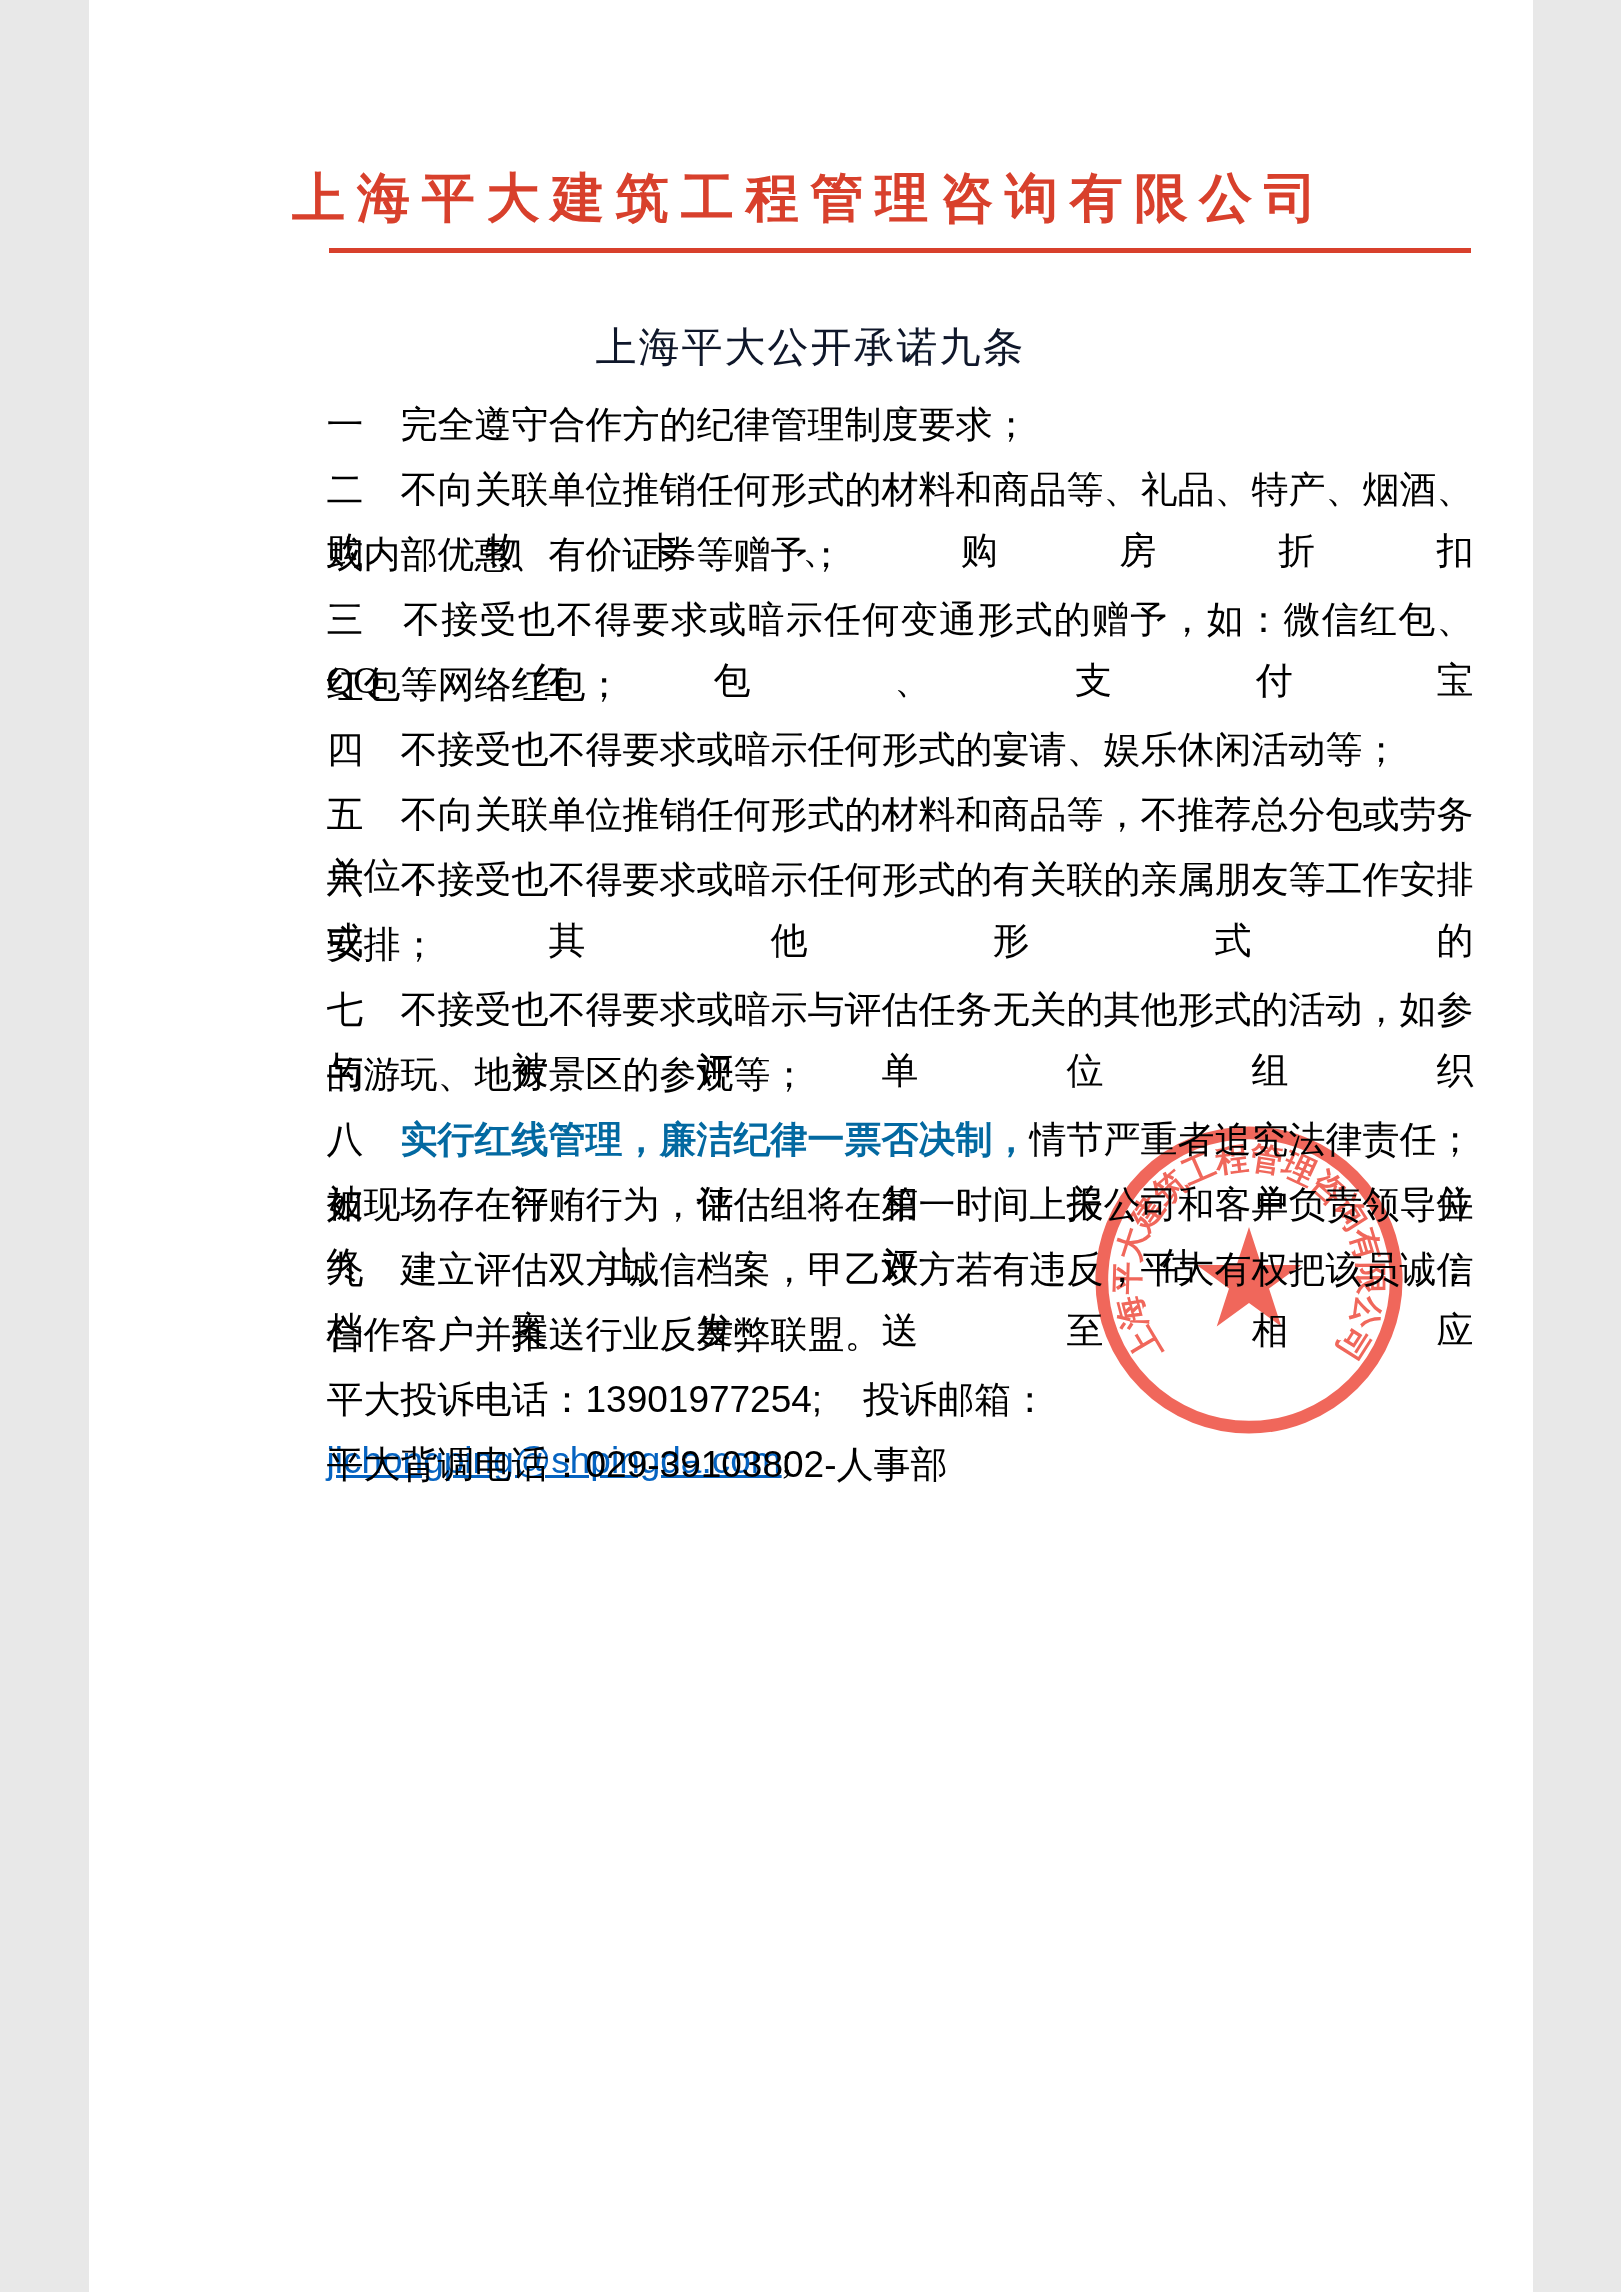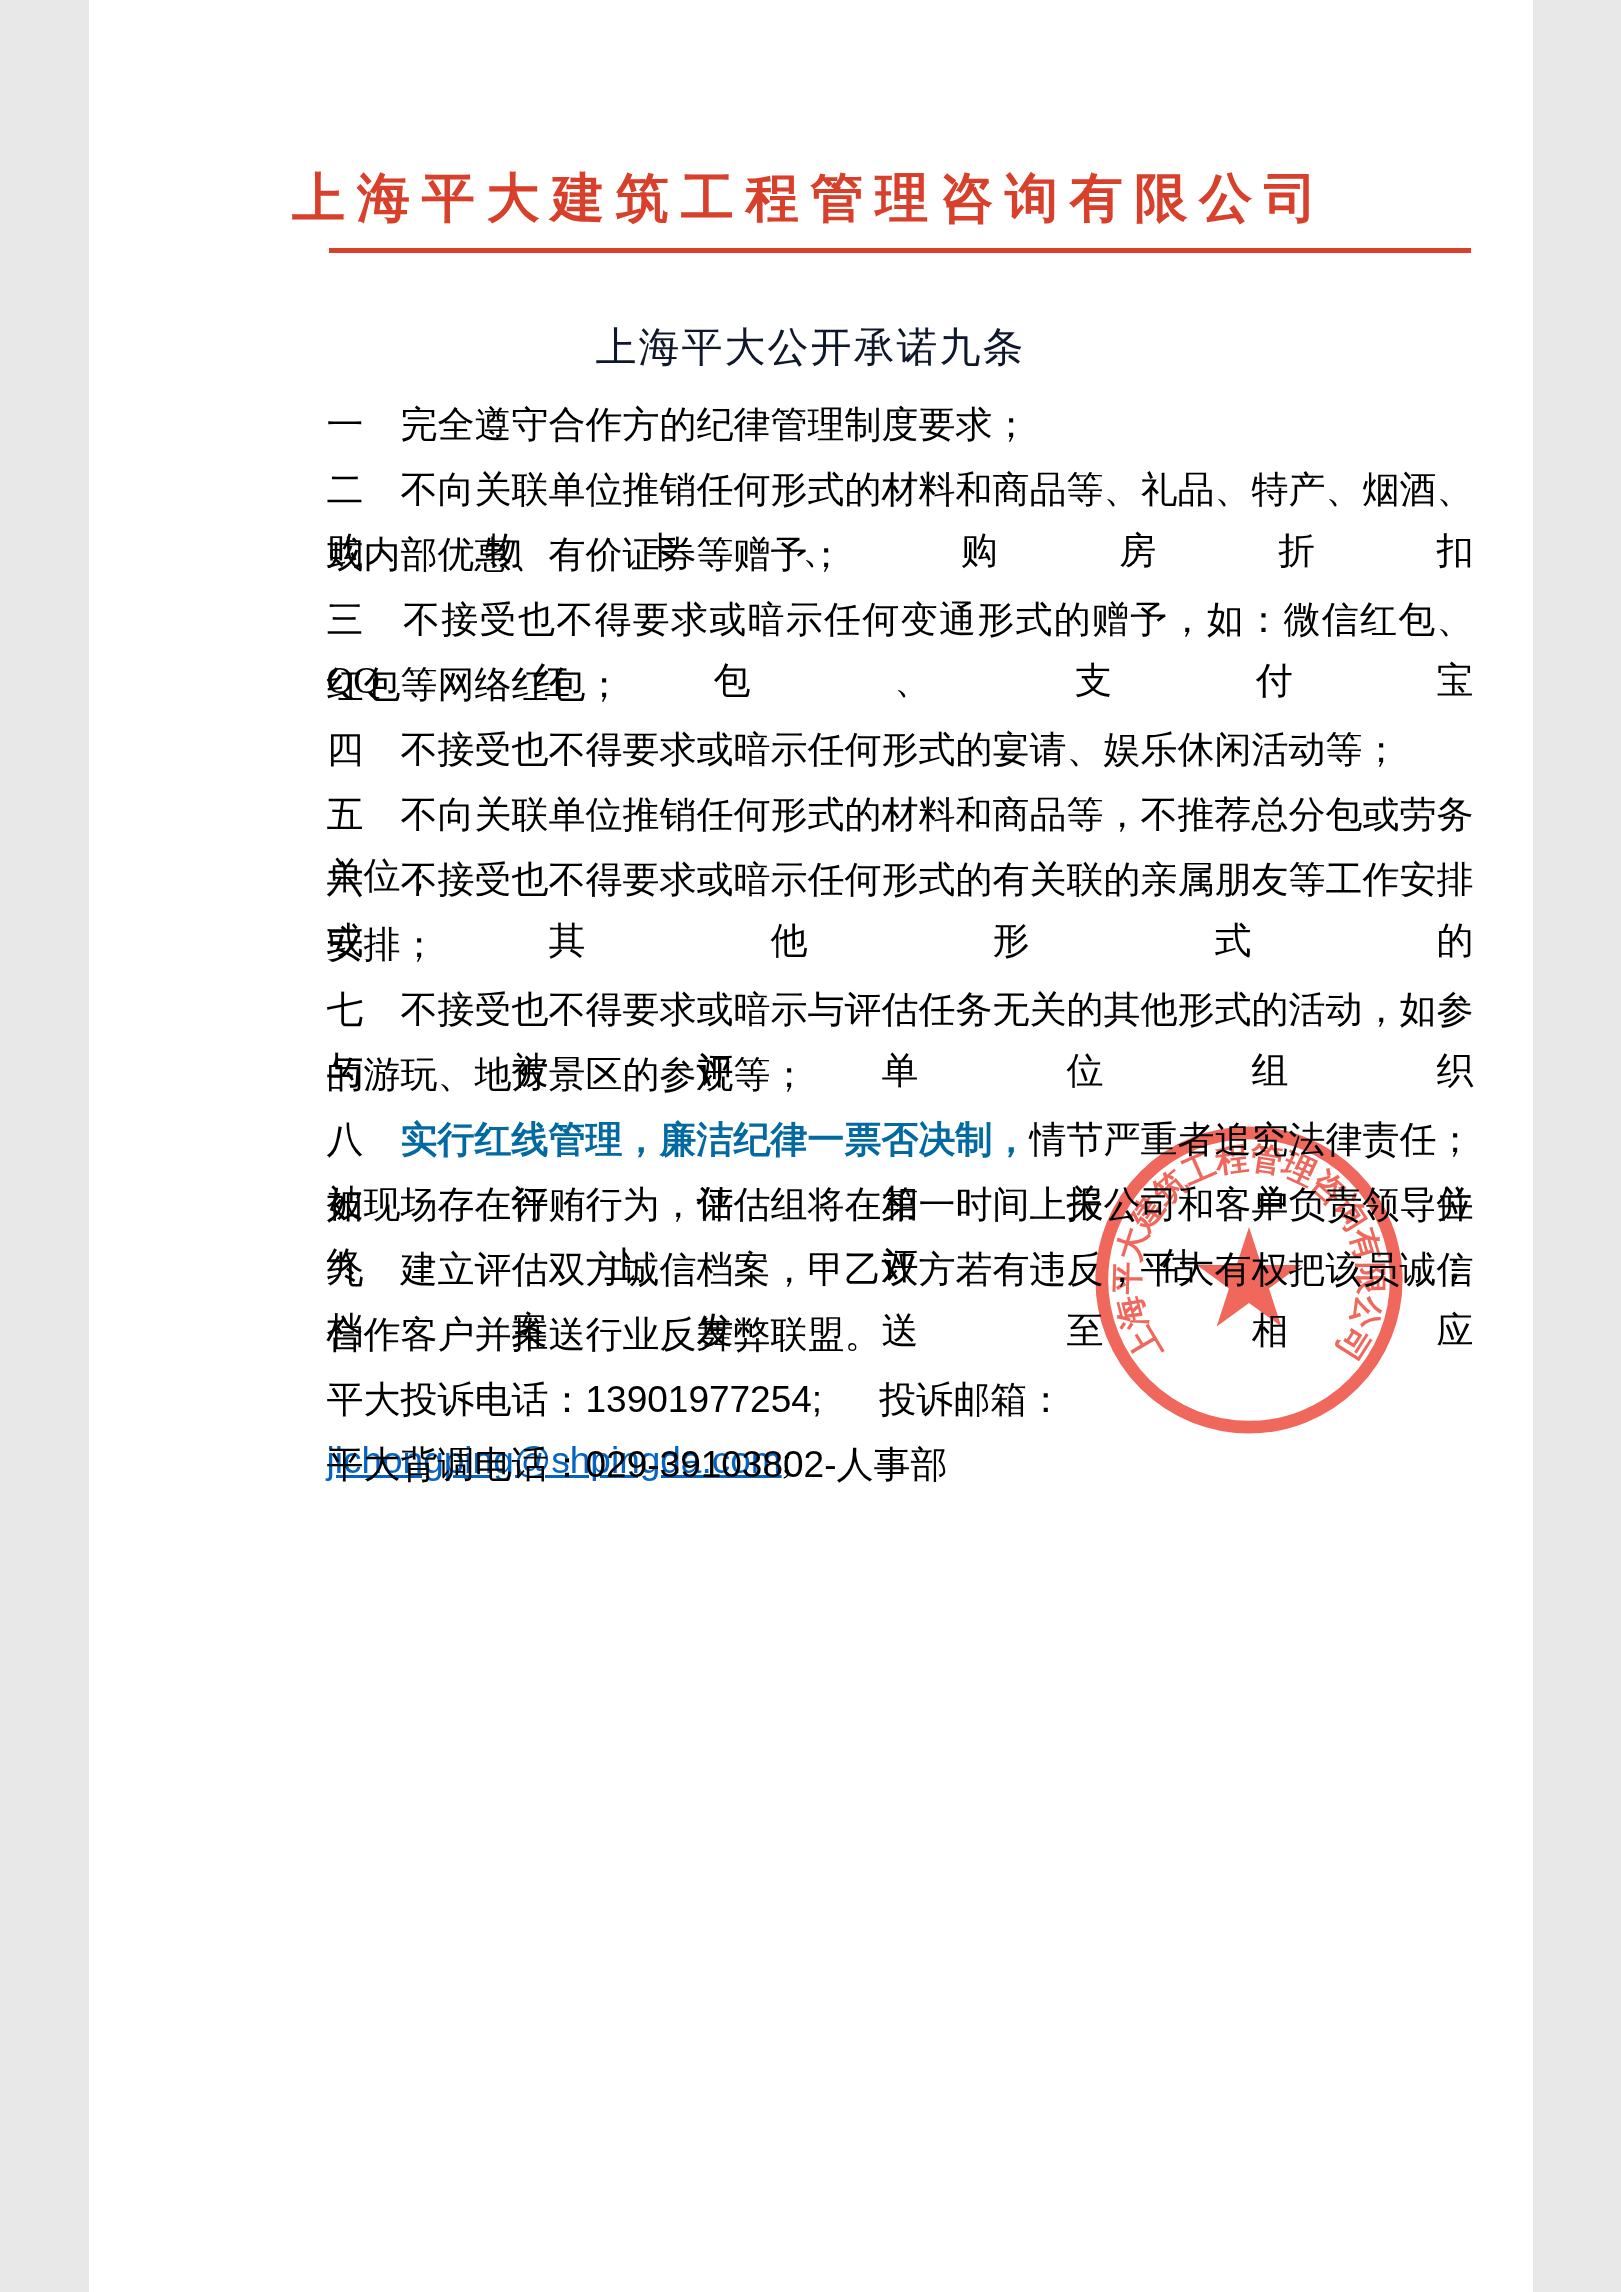--- a/index.html
+++ b/index.html
@@ -40,21 +40,21 @@
     height:65px;
     line-height:61px;
     text-align:left;
   }
   .j{
     text-align:justify;
     text-align-last:justify;
   }
   .redbold{color:#0369a1;font-weight:bold;font-family:Liberation Mono, monospace;}
   .latin{font-family:"Liberation Sans","DejaVu Sans",sans-serif;}
-  .maillabel{margin-left:57px;text-align:center;}
+  .maillabel{margin-left:41px;text-align:center;}
   .email{
     color:#0563c1;
     text-decoration:underline;
     font-family:"Liberation Sans","DejaVu Sans",sans-serif;
   }
   .seal{
     position:absolute;
     left:1003px;top:1123px;
     width:314px;height:314px;
     mix-blend-mode:multiply;

